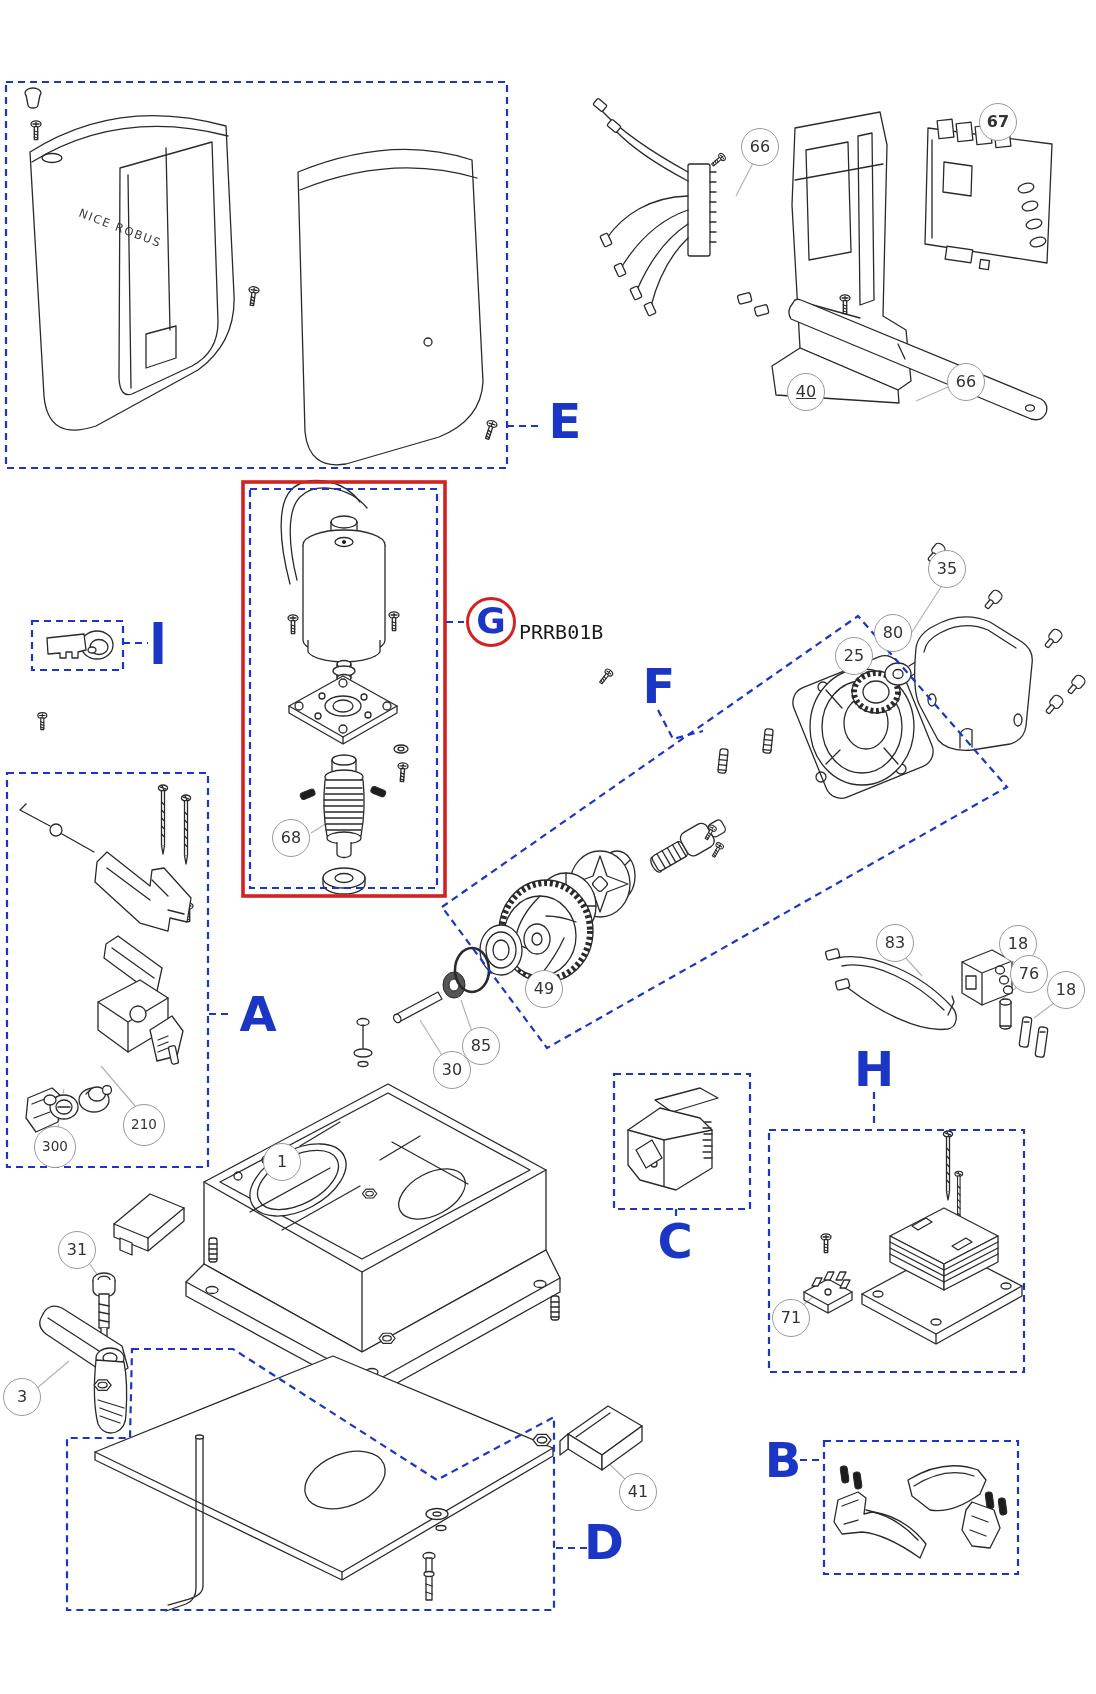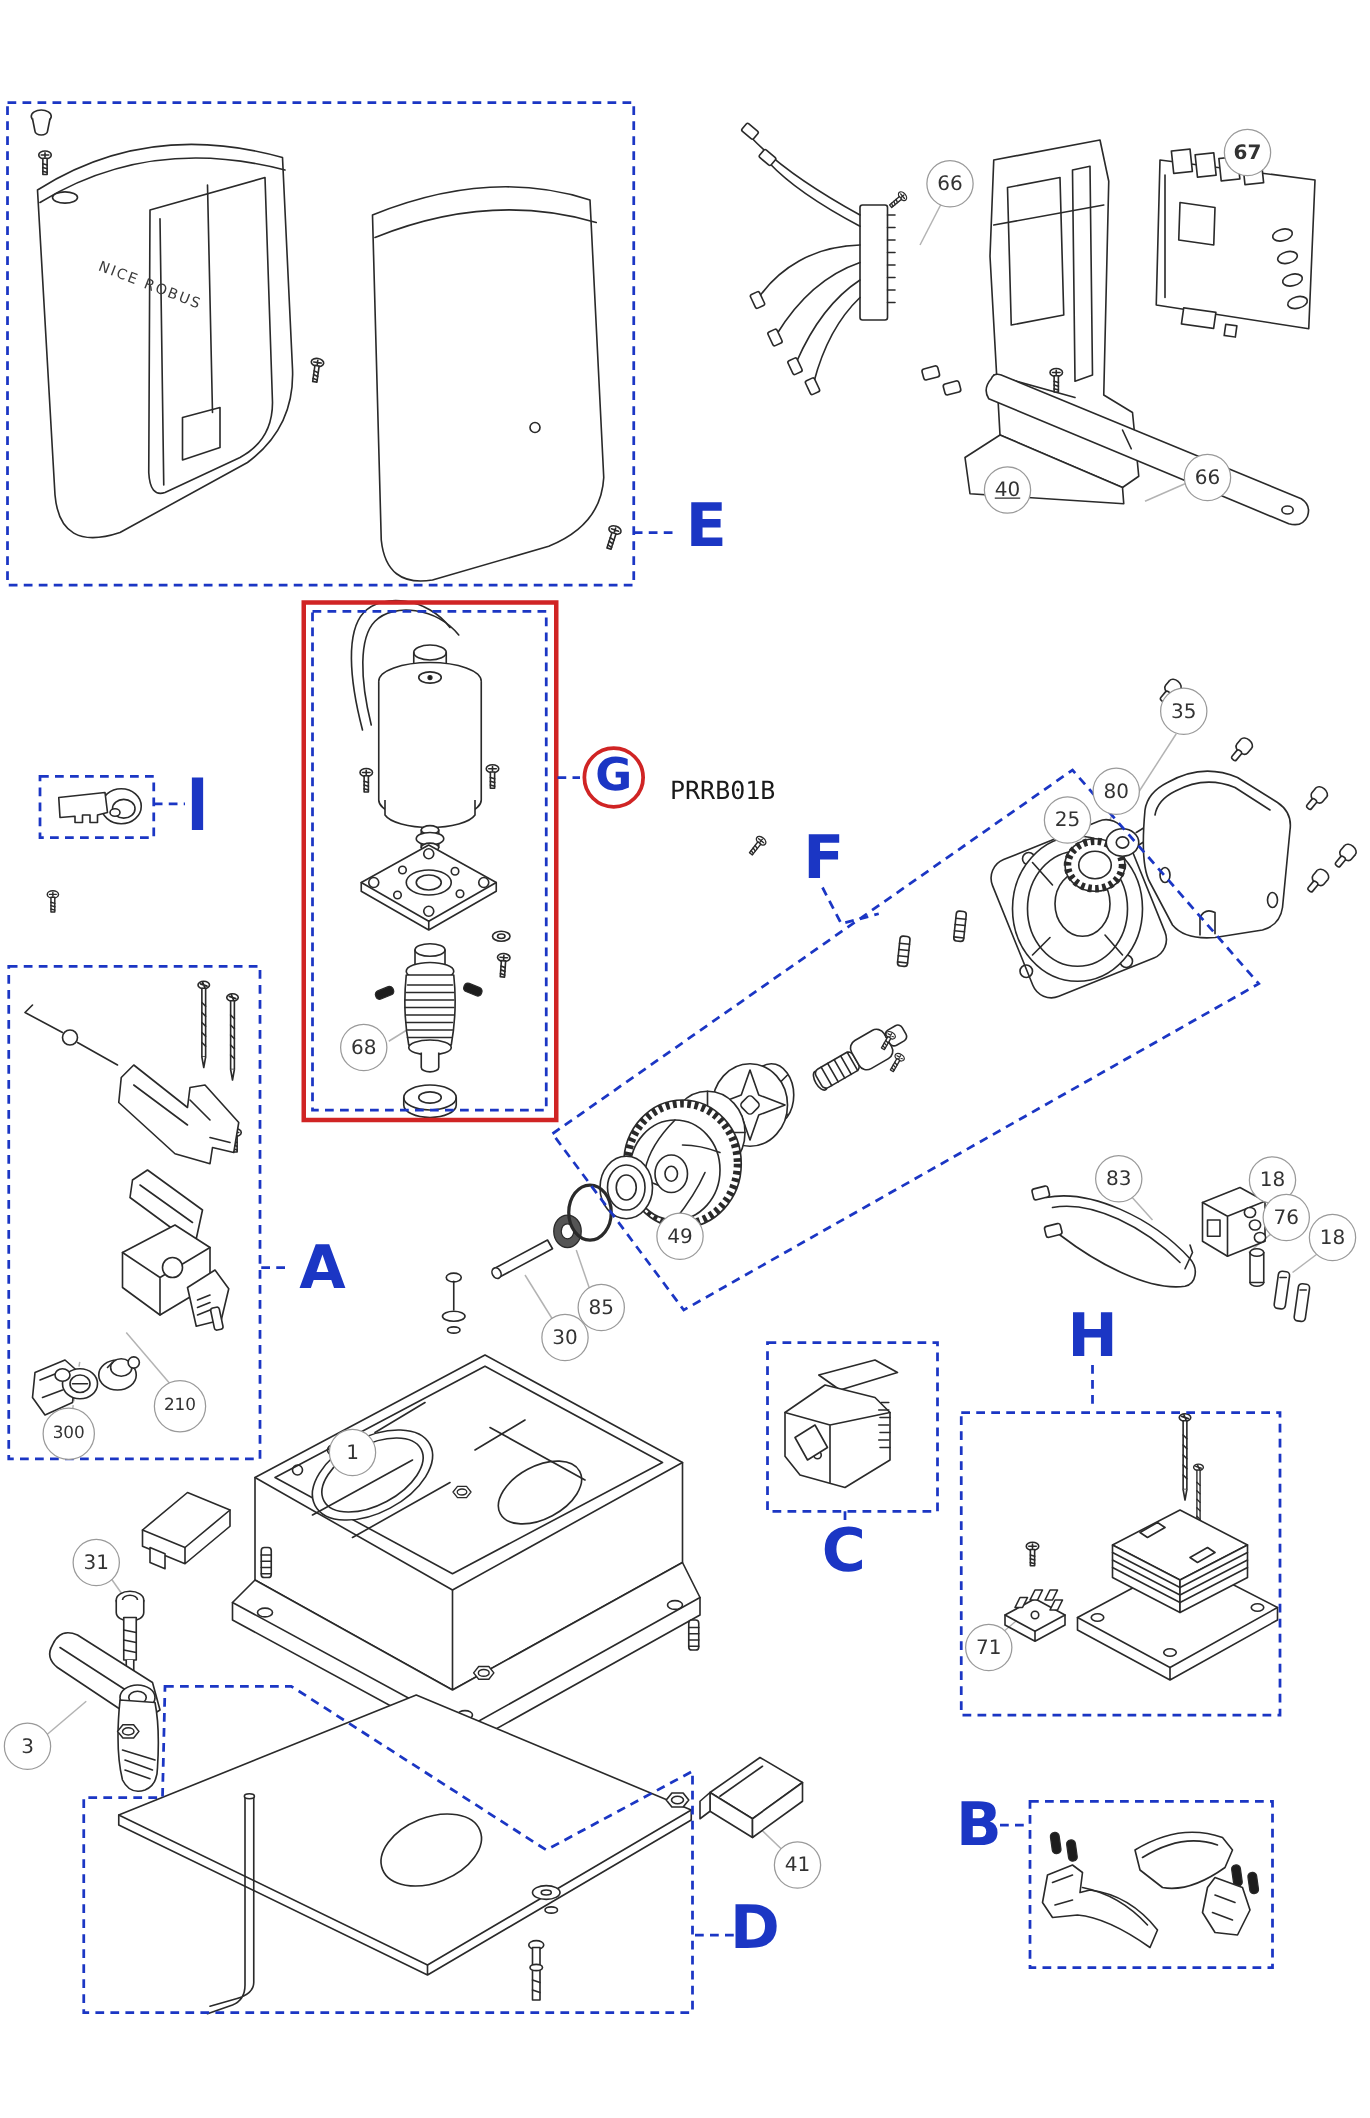--- a/index.html
+++ b/index.html
@@ -16,21 +16,21 @@
     font:16px/35px "DejaVu Sans",sans-serif;text-align:center;
     transform:translate(-50%,-50%);box-sizing:border-box;}
   .callout.wide{font-size:13.5px;width:42px;height:42px;line-height:39px;}
   .sec-letter{position:absolute;color:var(--c-blue);
     font:600 48px/1 "DejaVu Sans",sans-serif;transform:translate(-50%,-50%);}
   .sec-letter.bar{width:9px;height:42px;background:var(--c-blue);font-size:0;}
   .g-label{position:absolute;left:466px;top:597px;display:flex;align-items:flex-start;}
   .g-ring{width:50px;height:50px;border:3.5px solid var(--c-red);border-radius:50%;
     background:#fff;display:flex;align-items:center;justify-content:center;box-sizing:border-box;}
   .g-letter{color:var(--c-blue);font:600 36px/1 "DejaVu Sans",sans-serif;margin-top:-2px;}
-  .g-code{color:#1a1a1a;font:20px/1 "DejaVu Sans Mono",monospace;margin-left:20px;margin-top:25px;}
+  .g-code{color:#1a1a1a;font:20px/1 "DejaVu Sans Mono",monospace;margin-left:3px;margin-top:25px;}
   svg .ln{stroke:var(--c-ink);stroke-width:1.3;fill:none;stroke-linejoin:round;stroke-linecap:round;}
   svg .fw{stroke:var(--c-ink);stroke-width:1.3;fill:#ffffff;stroke-linejoin:round;}
   svg .dk{stroke:var(--c-ink);stroke-width:1;fill:#1d1d1d;}
   svg .box{stroke:var(--c-blue);stroke-width:2.2;fill:none;stroke-dasharray:7 5;}
   svg .leadb{stroke:var(--c-blue);stroke-width:2.2;fill:none;stroke-dasharray:7 5;}
   svg .redbox{stroke:var(--c-red);stroke-width:3.6;fill:none;}
   svg .gray{stroke:var(--c-leader);stroke-width:1.2;fill:none;}
   svg .grayd{stroke:var(--c-leader);stroke-width:1.2;fill:none;stroke-dasharray:4 3;}
   svg text{font-family:"DejaVu Sans",sans-serif;}
 </style>

